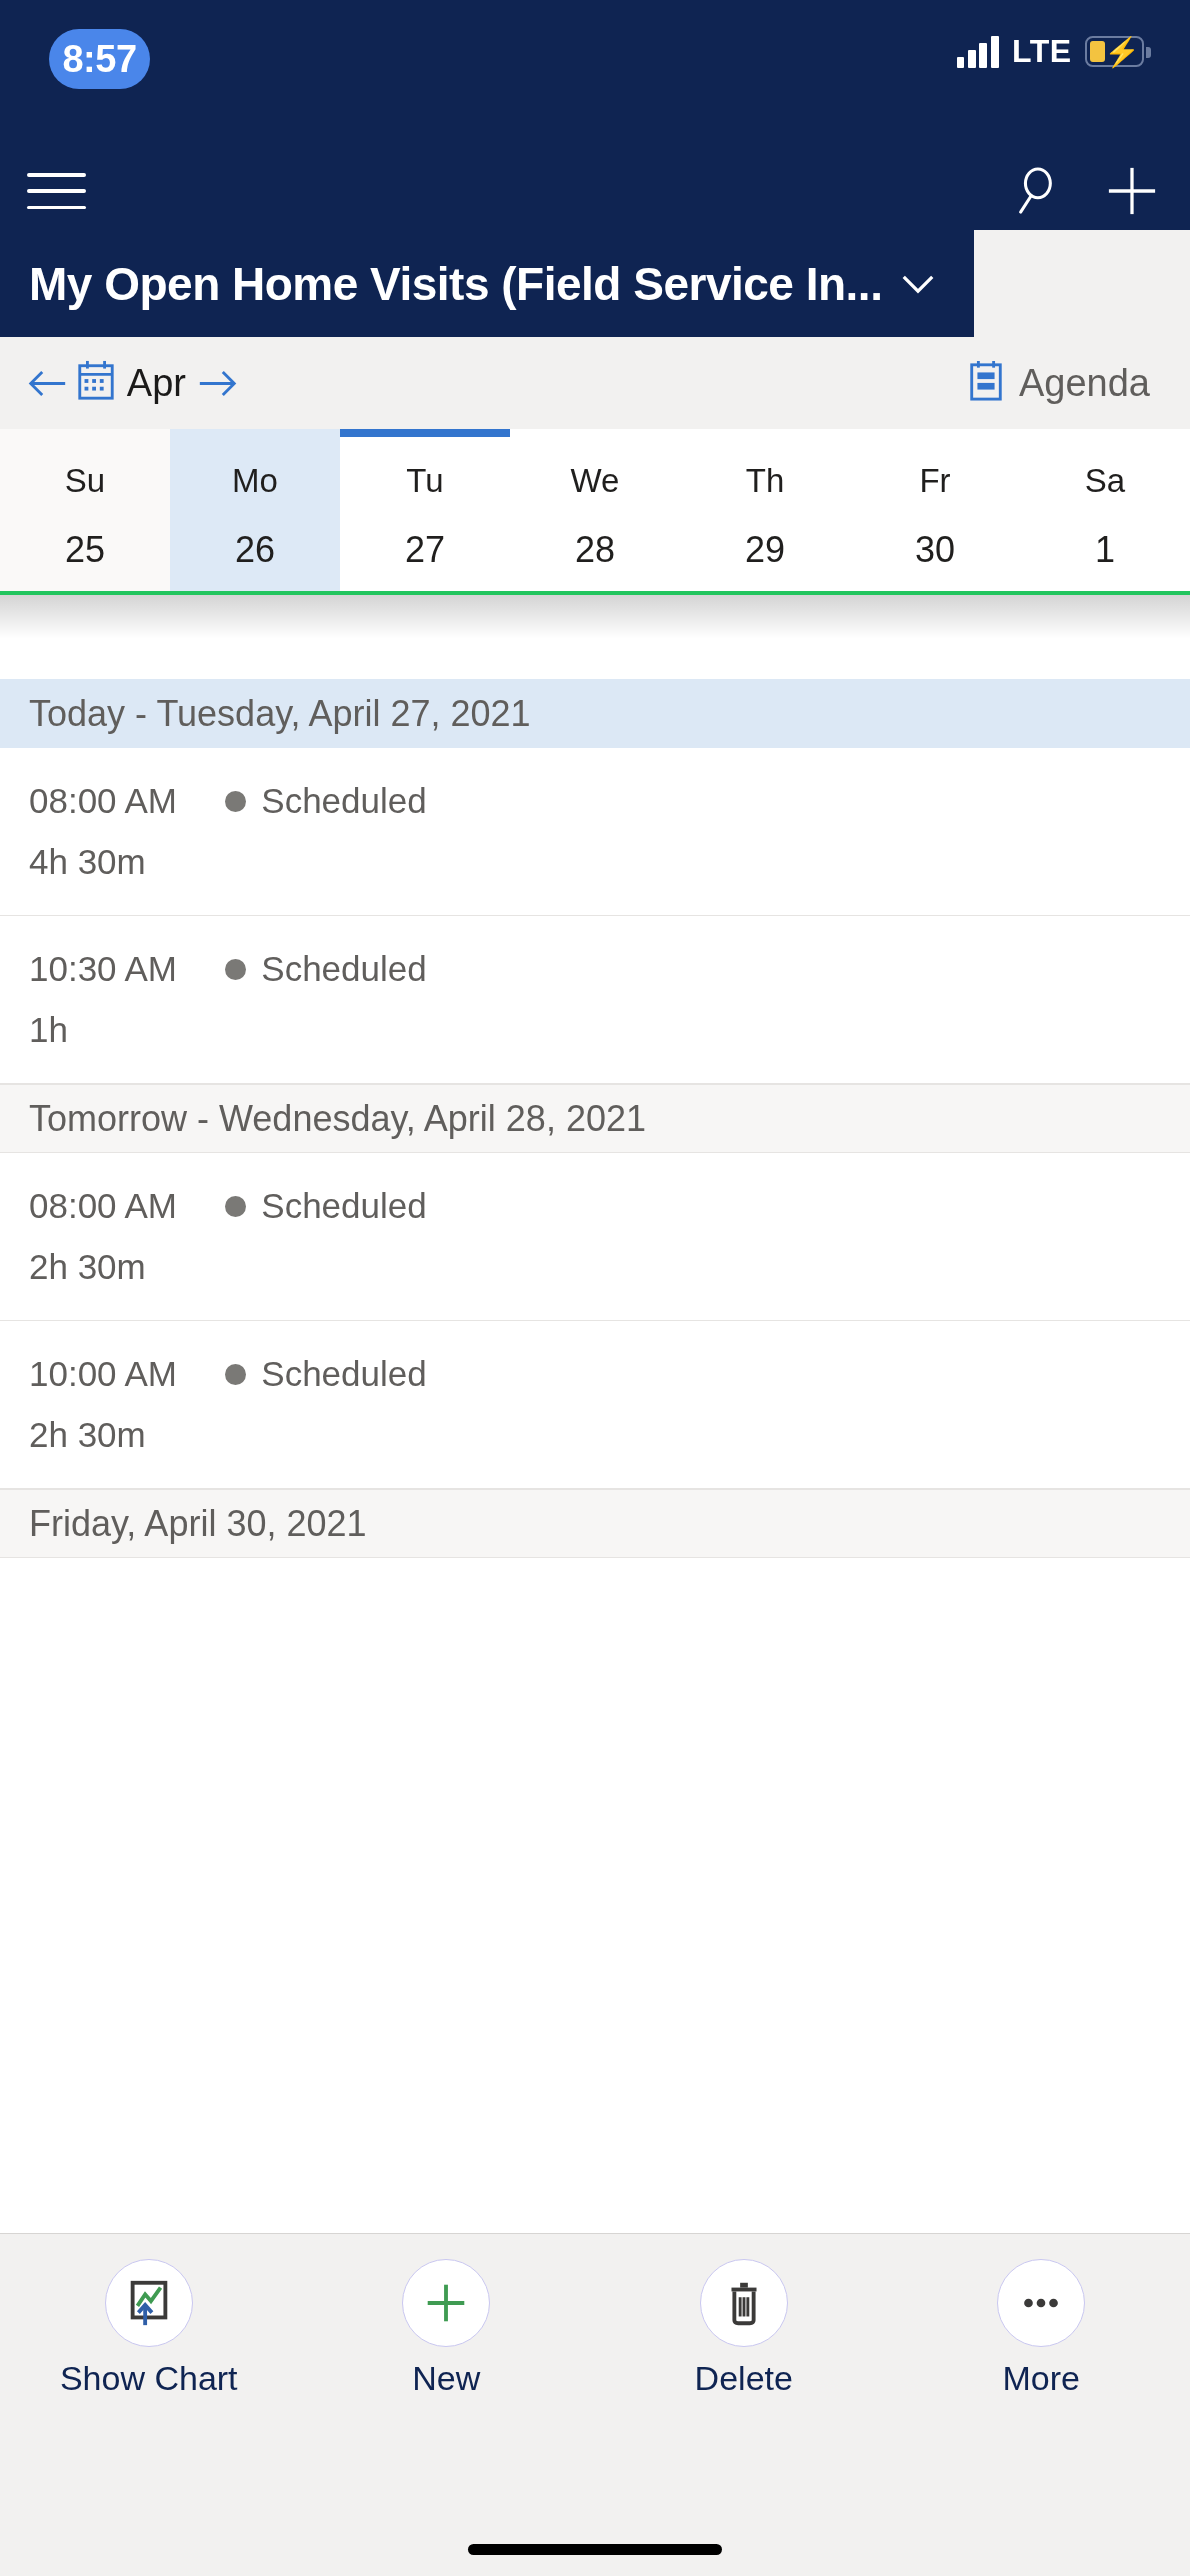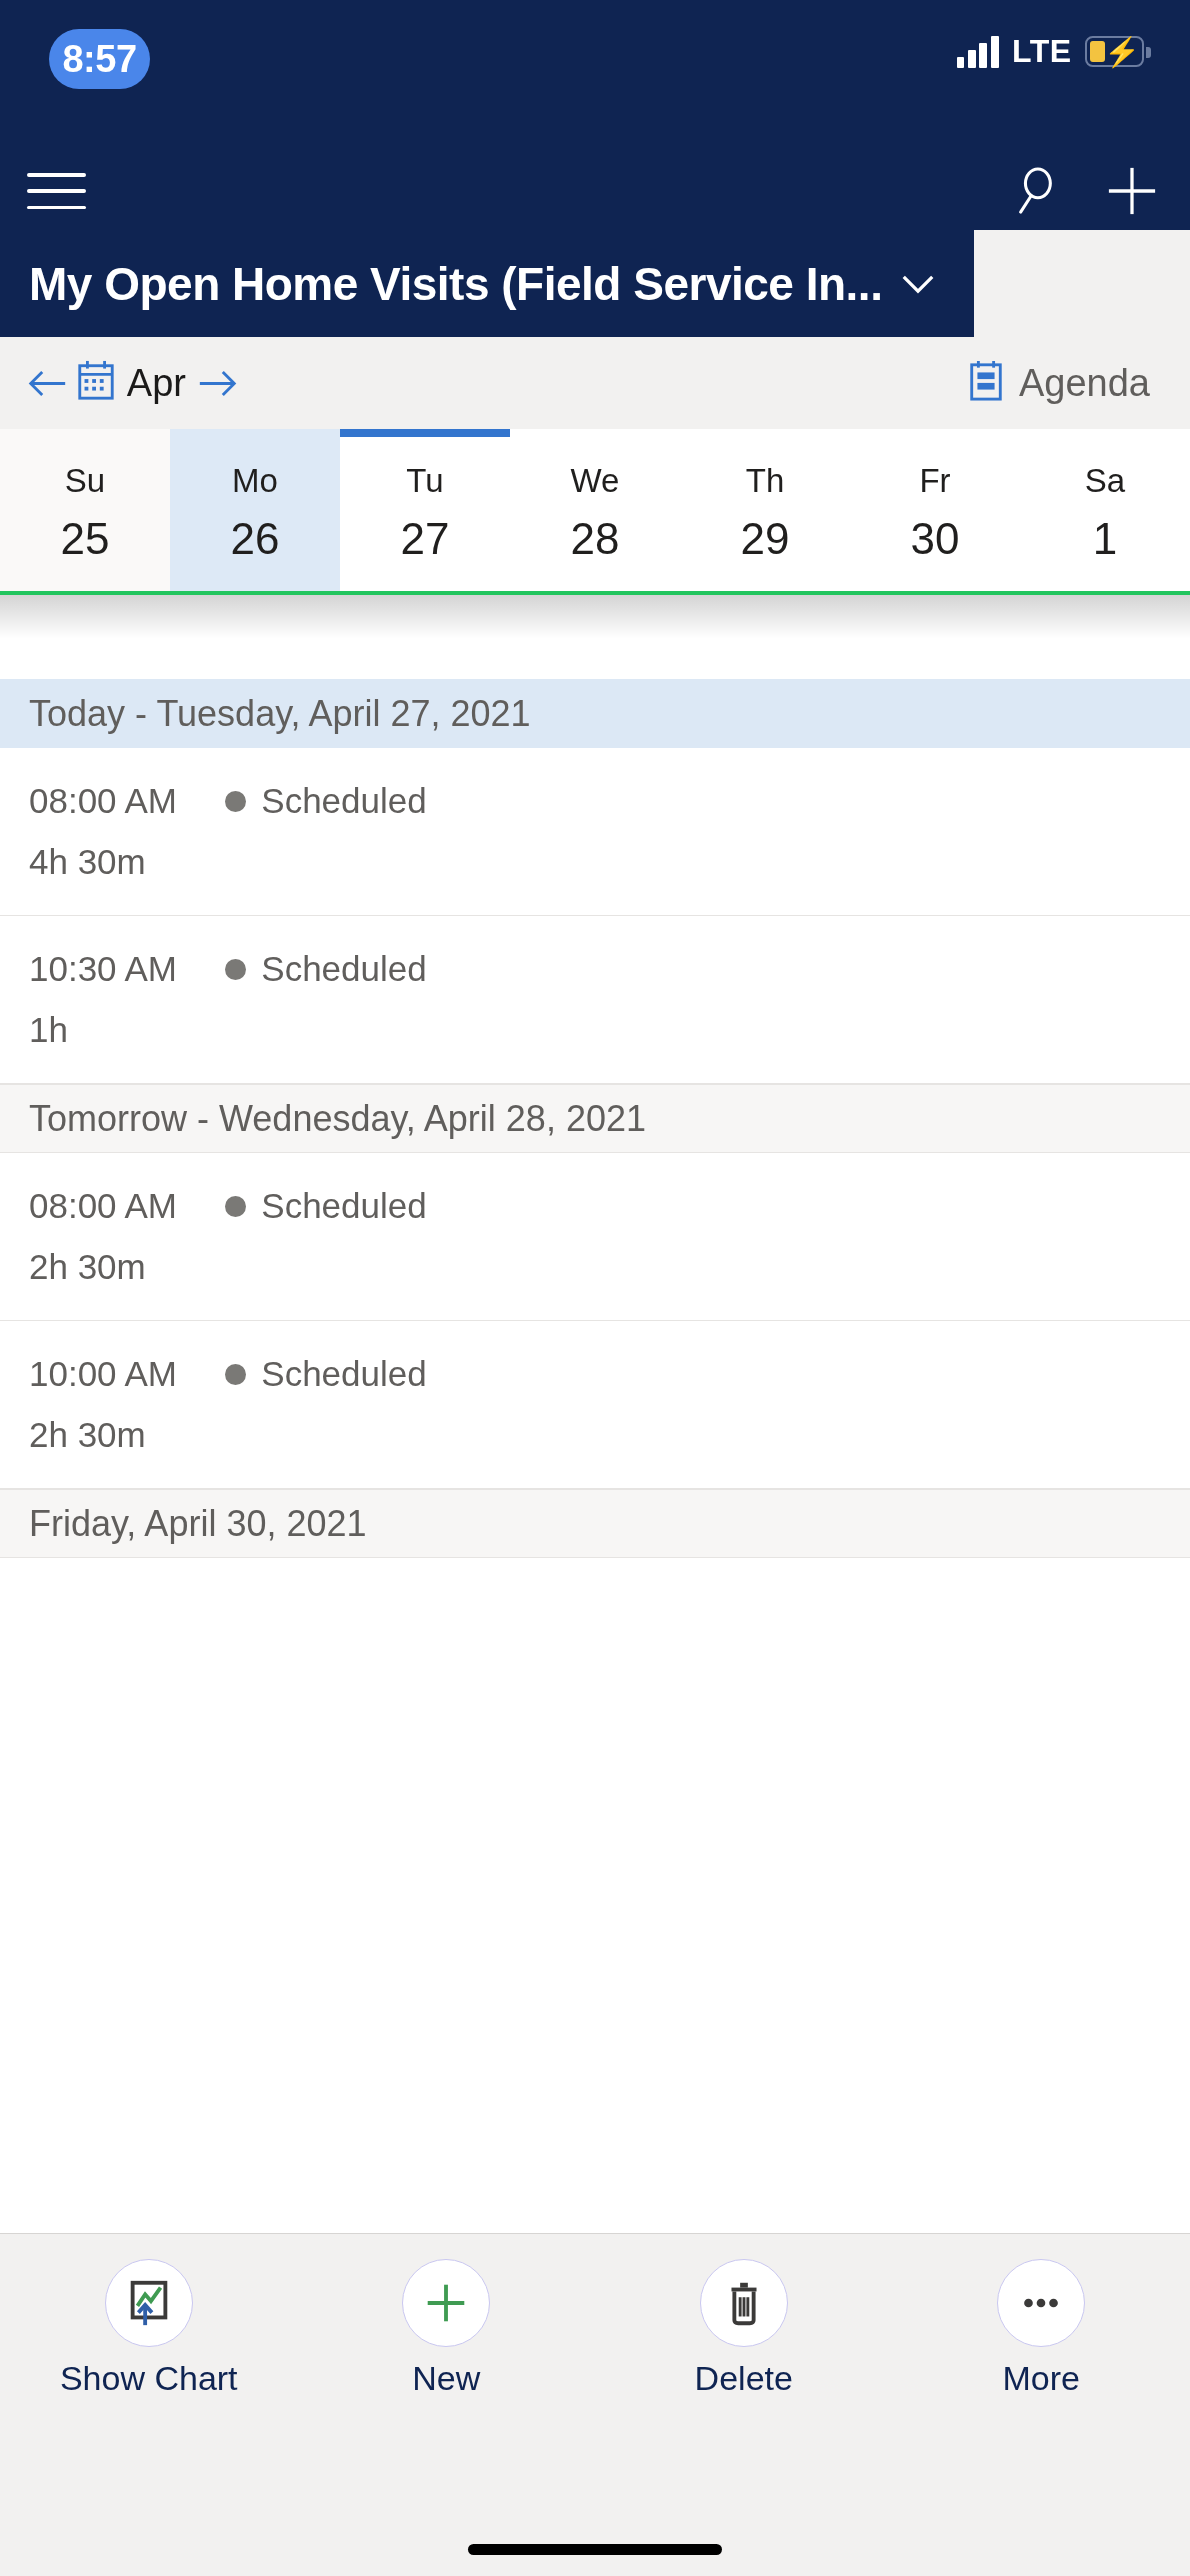--- a/index.html
+++ b/index.html
@@ -100,21 +100,21 @@
     flex:1 1 0; position:relative;
     display:flex; flex-direction:column; align-items:center;
     padding-top:33px; cursor:pointer;
   }
   .day.sunday{ background:#faf9f8; }
   .day.selected{ background:#dde9f6; }
   .day .bar{
     position:absolute; top:0; left:0; right:0; height:7.7px; background:#3375ce;
   }
   .dow{ font-size:33px; color:#201f1e; }
-  .dnum{ font-size:44px; color:#201f1e; margin-top:14px; }
+  .dnum{ font-size:36px; color:#201f1e; margin-top:29px; }
 
   
   .agenda{
     position:absolute; top:595px; left:0; width:1190px; height:1638px;
     background:#ffffff; overflow:hidden;
   }
   .scroll-shadow{
     position:absolute; top:0; left:0; width:1190px; height:44px;
     background:linear-gradient(to bottom, rgba(0,0,0,0.17), rgba(0,0,0,0));
     pointer-events:none; z-index:5;

